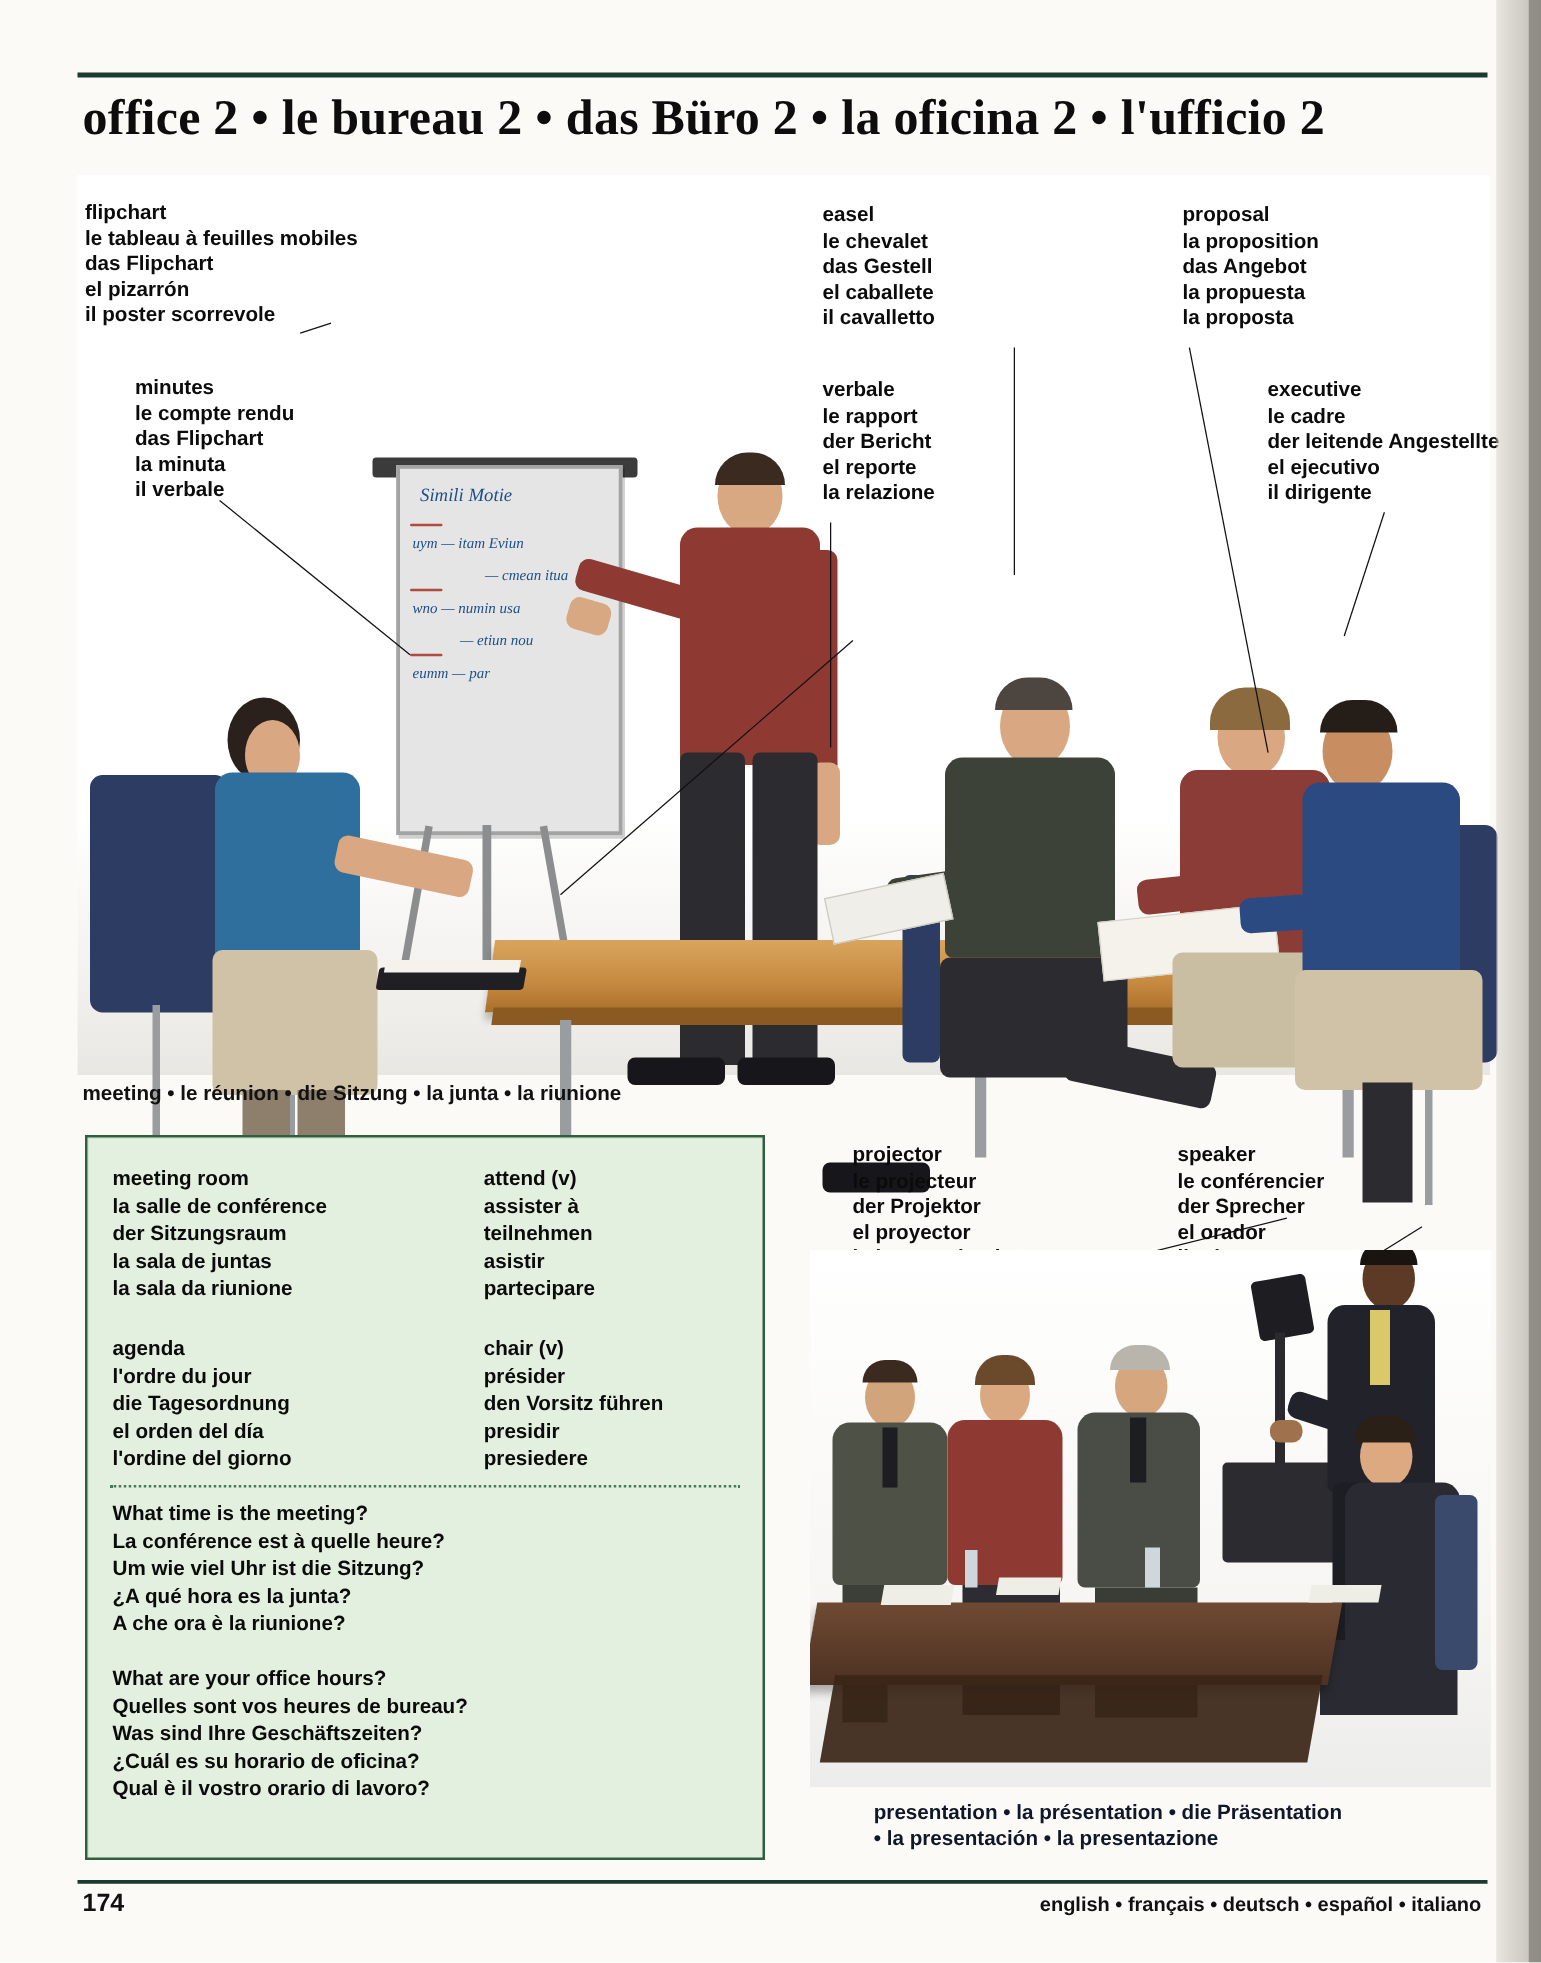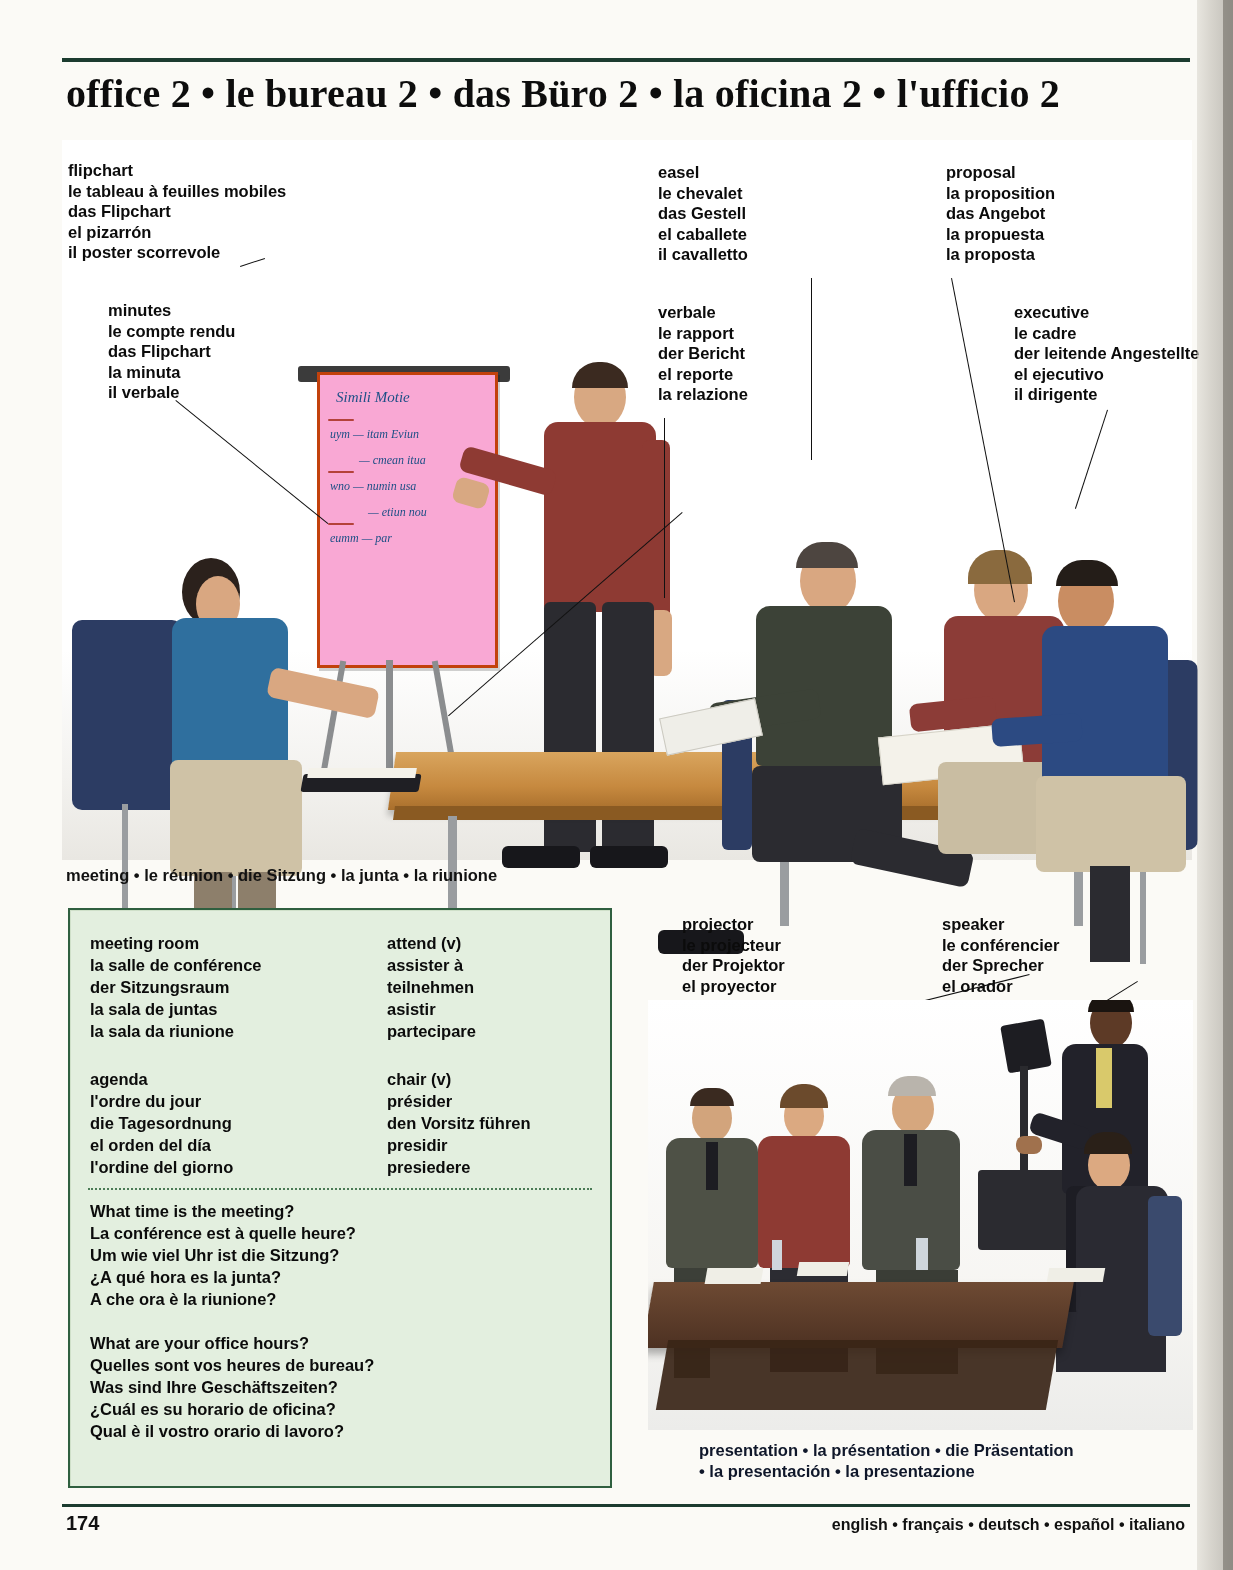--- a/index.html
+++ b/index.html
@@ -59,21 +59,21 @@
     font-size:16.5px;line-height:20.5px;font-weight:bold;
     color:#0b0b0b;white-space:nowrap;
   }
   .leader{
     position:absolute;background:#111;height:1.4px;transform-origin:0 0;
   }
 
   
   .flip-frame{
     position:absolute;left:255px;top:232px;width:175px;height:290px;
-    background:#f9a8d4;border:3px solid #c2410c;
+    background:#e5e5e5;border:3px solid #a3a3a3;
     box-shadow:2px 3px 0 rgba(0,0,0,.18);
   }
   .flip-top{
     position:absolute;left:236px;top:226px;width:212px;height:16px;
     background:#3b3b3b;border-radius:3px;
   }
   .flip-leg{
     position:absolute;background:#8b8d8f;
   }
   .scribble{
@@ -167,21 +167,21 @@
   <div class="title">office 2 • le bureau 2 • das Büro 2 • la oficina 2 • l'ufficio 2</div>
 
   <div class="scene1">
     <div class="floor"></div>
 
     <div class="flip-top"></div>
     <div class="flip-frame">
       <div style="position:absolute;left:16px;top:14px;font-family:'Liberation Serif',serif;font-style:italic;font-size:15px;color:#1d4f86;">Simili Motie</div>
       <div style="position:absolute;left:10px;top:46px;font-family:'Liberation Serif',serif;font-style:italic;font-size:12px;color:#1d4f86;line-height:26px;">
         <div>uym — itam Eviun</div>
-        <div style="margin-left:29px">— cmean itua</div>
+        <div style="margin-left:58px">— cmean itua</div>
         <div>wno — numin usa</div>
         <div style="margin-left:38px">— etiun nou</div>
         <div>eumm — par</div>
       </div>
       <div class="scribble red" style="left:8px;top:44px;width:26px;"></div>
       <div class="scribble red" style="left:8px;top:96px;width:26px;"></div>
       <div class="scribble red" style="left:8px;top:148px;width:26px;"></div>
     </div>
 
     <div class="flip-leg" style="left:324px;top:520px;width:7px;height:120px;"></div>

